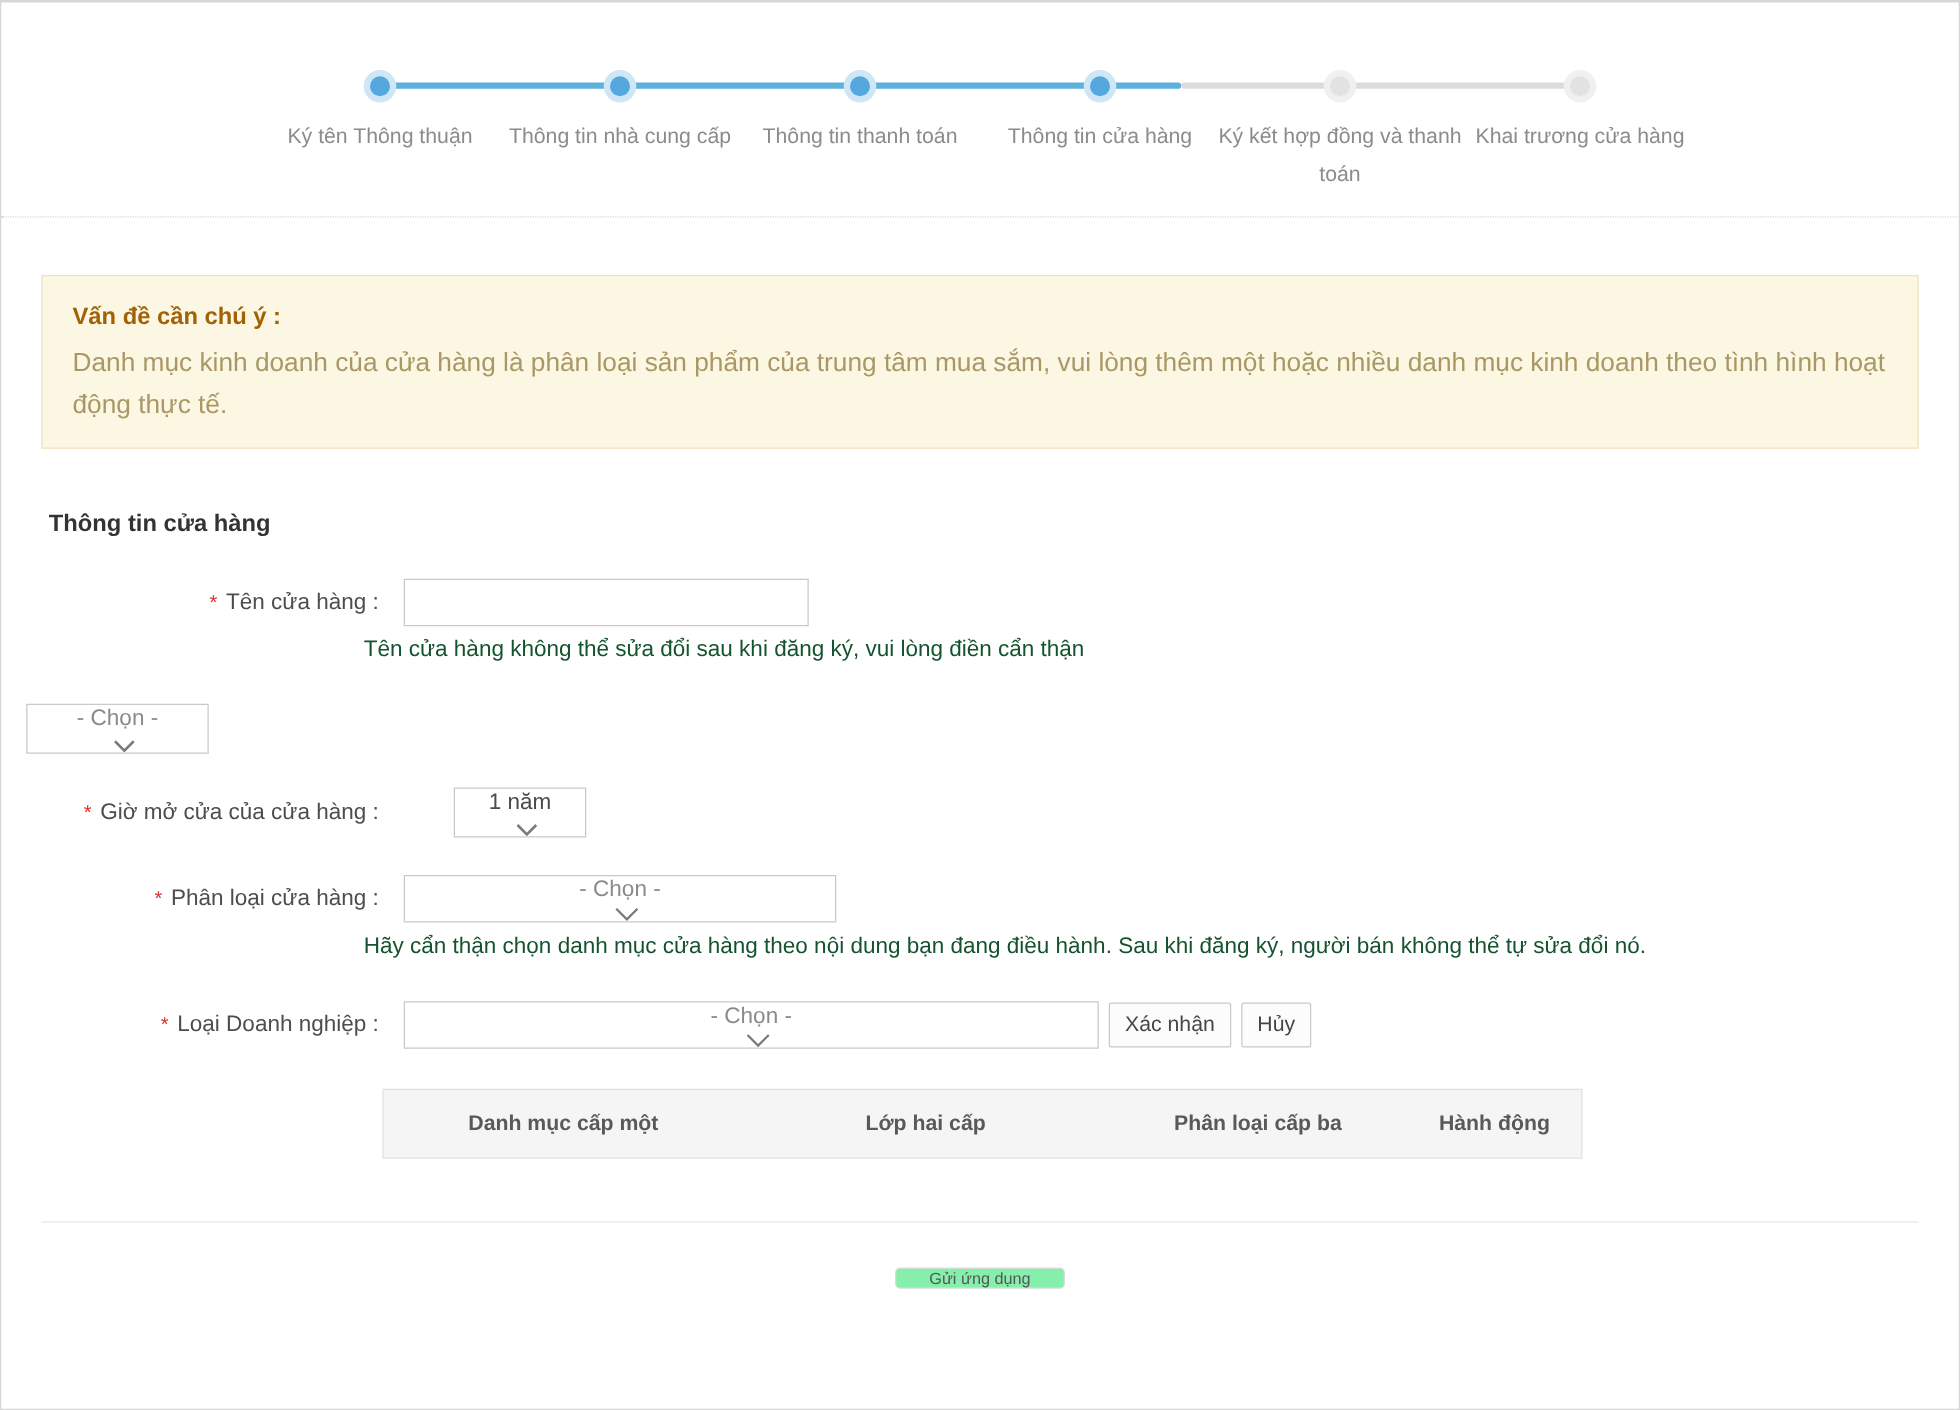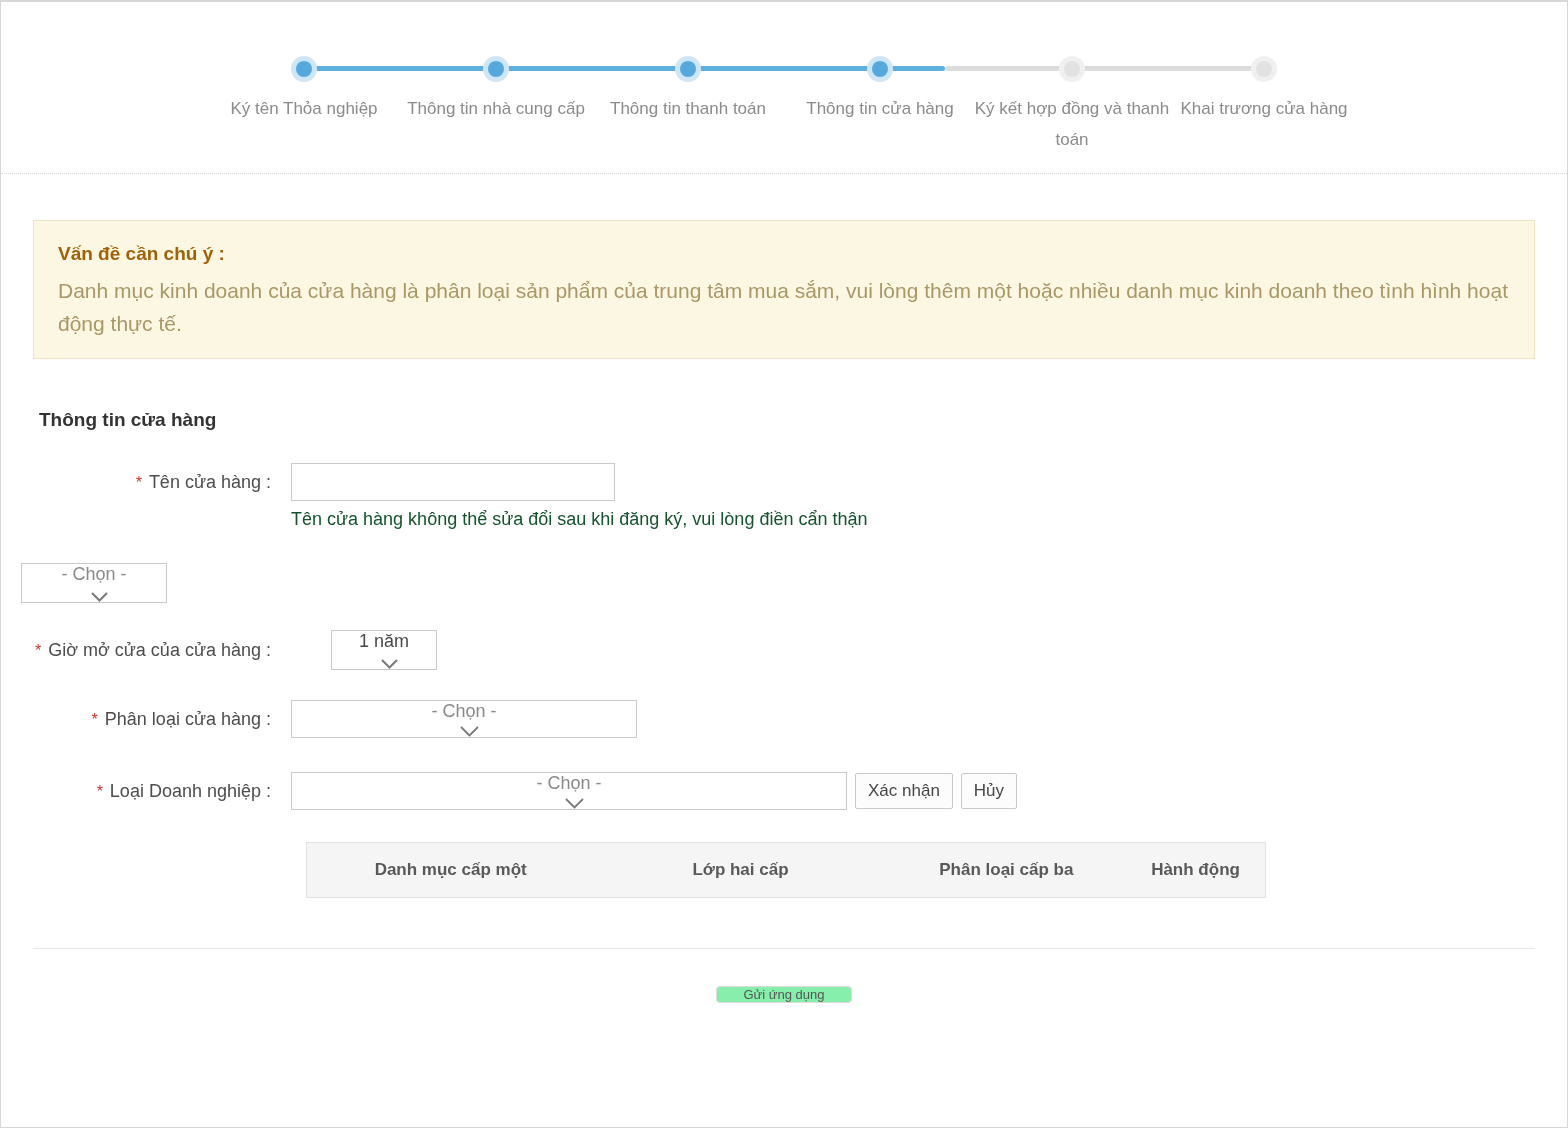--- a/index.html
+++ b/index.html
@@ -22,21 +22,21 @@
 
   
   .notice { margin:46px 32px 0; padding:14px 24px 18px; background:#fbf7e2; border:1px solid #eee3c4; }
   .notice-title { margin:8px 0 9px; font-size:19px; font-weight:bold; color:#a16207; }
   .notice-body { margin:0; font-size:21px; line-height:33px; color:#aa9766; }
 
   
   .form { padding:0; }
   .section-title { margin:50px 0 0 38px; font-size:19px; font-weight:bold; color:#333; }
   .row { display:flex; align-items:center; }
-  .row-label { width:270px; text-align:right; font-size:18px; color:#4d4d4d; line-height:34px; }
+  .row-label { width:270px; text-align:right; font-size:18px; color:#4d4d4d; line-height:34px;margin-left:32px; }
   .req { color:#d9302c; font-size:16px; margin-right:7px; }
   .row-control { margin-left:20px; display:flex; align-items:center; }
   .note { margin:8px 0 0 290px; font-size:18px; color:#14532d; }
 
   .text-input { width:324px; height:38px; border:1px solid #c9c9c9; background:#fff; font-size:17px; padding:0 10px; outline:none; }
   .select { border:1px solid #c9c9c9; background:#fff; display:flex; align-items:center; justify-content:space-between; padding:0 13px; cursor:pointer;flex-direction:column; }
   .select .val { font-size:18px; color:#8a8a8a; }
   .select.dark .val { color:#4a4a4a; }
   .sel-level { width:146px; height:40px; }
   .sel-years { width:106px; height:40px; }
@@ -66,21 +66,21 @@
 
 <div class="page">
 
   <header class="stepper-bar">
     <div class="stepper">
       <div class="track track-done"></div>
       <div class="track track-pending"></div>
       <div class="steps" id="steps">
           <div class="step done">
             <span class="dot"></span>
-            <span class="step-label">Ký tên Thỏa nghiệp</span>
+            <span class="step-label">Ký tên Thông thuận</span>
           </div>
           <div class="step done">
             <span class="dot"></span>
             <span class="step-label">Thông tin nhà cung cấp</span>
           </div>
           <div class="step done">
             <span class="dot"></span>
             <span class="step-label">Thông tin thanh toán</span>
           </div>
           <div class="step active">
@@ -148,20 +148,21 @@
       </div>
       <div class="row-control">
         <div class="select sel-cat">
           <span class="val">- Chọn -</span>
           <svg class="chev" width="19" height="11" viewBox="0 0 19 11">
               <polyline points="1,1 9.5,9.5 18,1" fill="none" stroke="#7a7a7a" stroke-width="1.8"></polyline>
             </svg>
         </div>
       </div>
     </div>
+    <div class="note">Hãy cẩn thận chọn danh mục cửa hàng theo nội dung bạn đang điều hành. Sau khi đăng ký, người bán không thể tự sửa đổi nó.</div>
 
     <div class="row row-biz">
       <div class="row-label">
         <span class="req">*</span><span>Loại Doanh nghiệp :</span>
       </div>
       <div class="row-control">
         <div class="select sel-biz">
           <span class="val">- Chọn -</span>
           <svg class="chev" width="19" height="11" viewBox="0 0 19 11">
               <polyline points="1,1 9.5,9.5 18,1" fill="none" stroke="#7a7a7a" stroke-width="1.8"></polyline>

